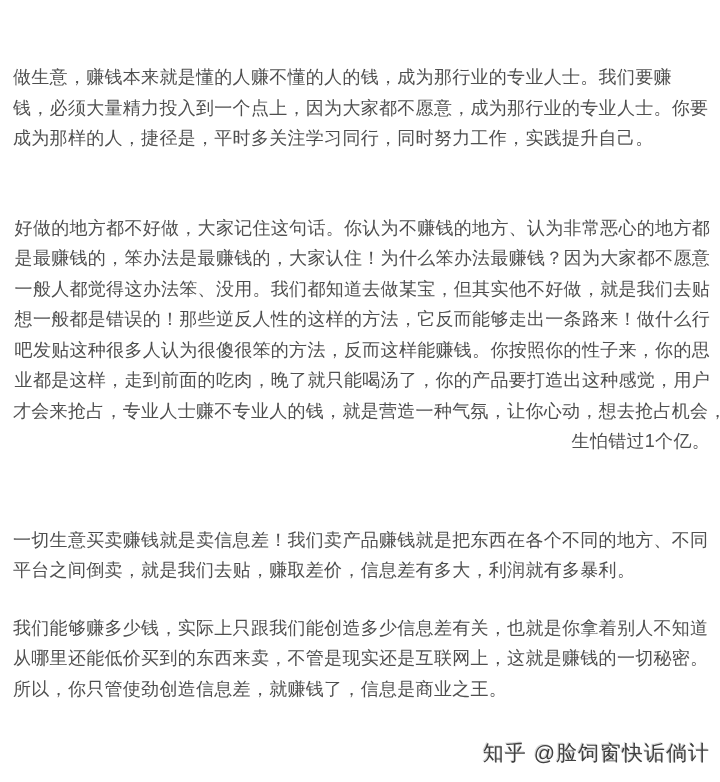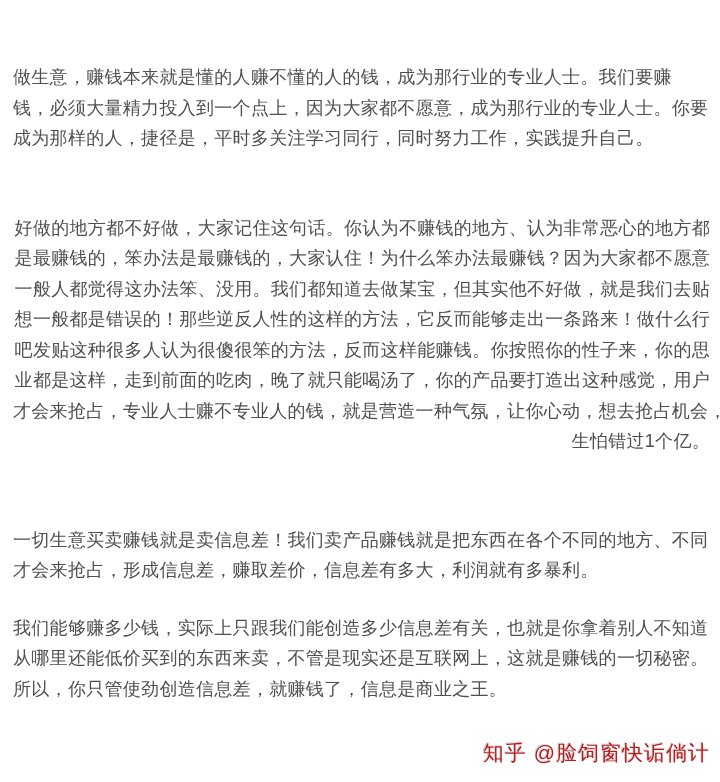--- a/index.html
+++ b/index.html
@@ -36,21 +36,21 @@
   .para:nth-child(1) { margin-bottom: 59px; }
   .para:nth-child(2) { margin-bottom: 68px; text-align: right; }
   .para:nth-child(3) { margin-bottom: 27px; }
   .para:nth-child(4) { margin-bottom: 6px; }
   .watermark {
     position: absolute;
     top: 739px;
     right: 10px;
     font-size: 21px;
     letter-spacing: 1px;
-    color: #b91c1c;
+    color: #404040;
     text-shadow: -1px -1px 0 #d6d6d6, 1px 1px 0 #ffffff;
     white-space: nowrap;
   }
 </style>
 </head>
 <body>
 
 <div class="article">
     <div class="para">
       <div class="line">做生意，赚钱本来就是懂的人赚不懂的人的钱，成为那行业的专业人士。我们要赚</div>
@@ -62,21 +62,21 @@
       <div class="line">是最赚钱的，笨办法是最赚钱的，大家认住！为什么笨办法最赚钱？因为大家都不愿意</div>
       <div class="line">一般人都觉得这办法笨、没用。我们都知道去做某宝，但其实他不好做，就是我们去贴</div>
       <div class="line">想一般都是错误的！那些逆反人性的这样的方法，它反而能够走出一条路来！做什么行</div>
       <div class="line">吧发贴这种很多人认为很傻很笨的方法，反而这样能赚钱。你按照你的性子来，你的思</div>
       <div class="line">业都是这样，走到前面的吃肉，晚了就只能喝汤了，你的产品要打造出这种感觉，用户</div>
       <div class="line">才会来抢占，专业人士赚不专业人的钱，就是营造一种气氛，让你心动，想去抢占机会，</div>
       <div class="line">生怕错过1个亿。</div>
     </div>
     <div class="para">
       <div class="line">一切生意买卖赚钱就是卖信息差！我们卖产品赚钱就是把东西在各个不同的地方、不同</div>
-      <div class="line">才会来抢占，形成信息差，赚取差价，信息差有多大，利润就有多暴利。</div>
+      <div class="line">平台之间倒卖，就是我们去贴，赚取差价，信息差有多大，利润就有多暴利。</div>
     </div>
     <div class="para">
       <div class="line">我们能够赚多少钱，实际上只跟我们能创造多少信息差有关，也就是你拿着别人不知道</div>
       <div class="line">从哪里还能低价买到的东西来卖，不管是现实还是互联网上，这就是赚钱的一切秘密。</div>
       <div class="line">所以，你只管使劲创造信息差，就赚钱了，信息是商业之王。</div>
     </div>
   </div>
 
 <div class="watermark">知乎 @脸饲窗快诟倘计</div>
 

